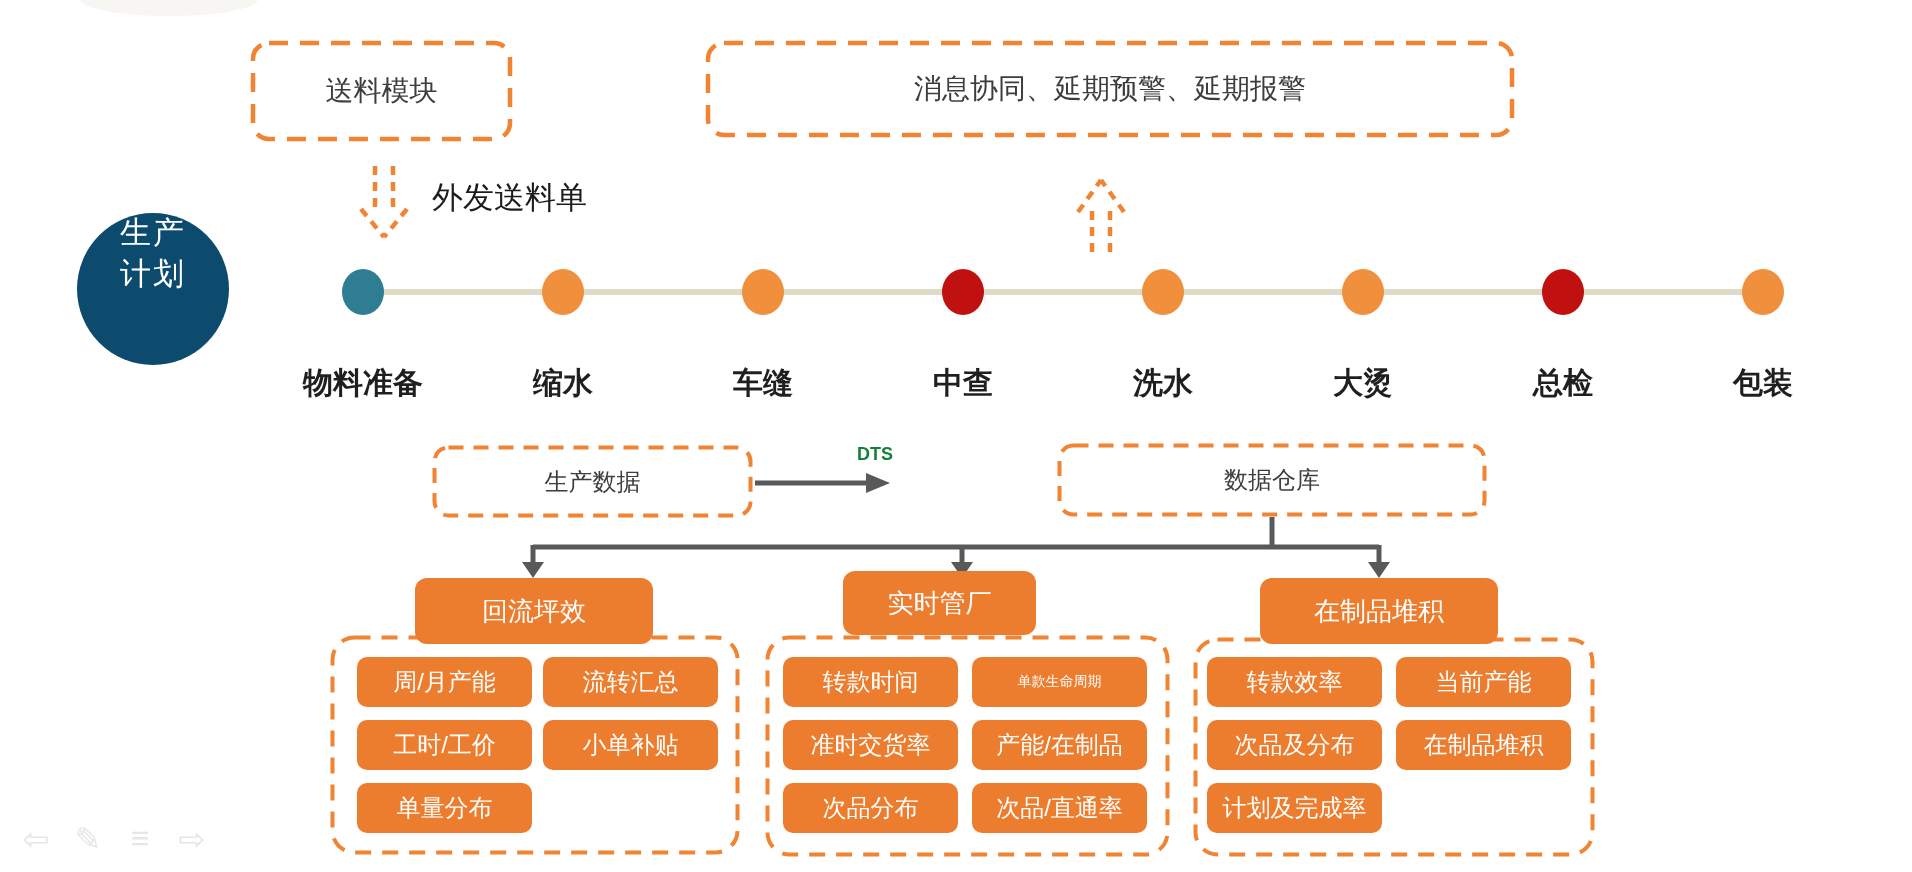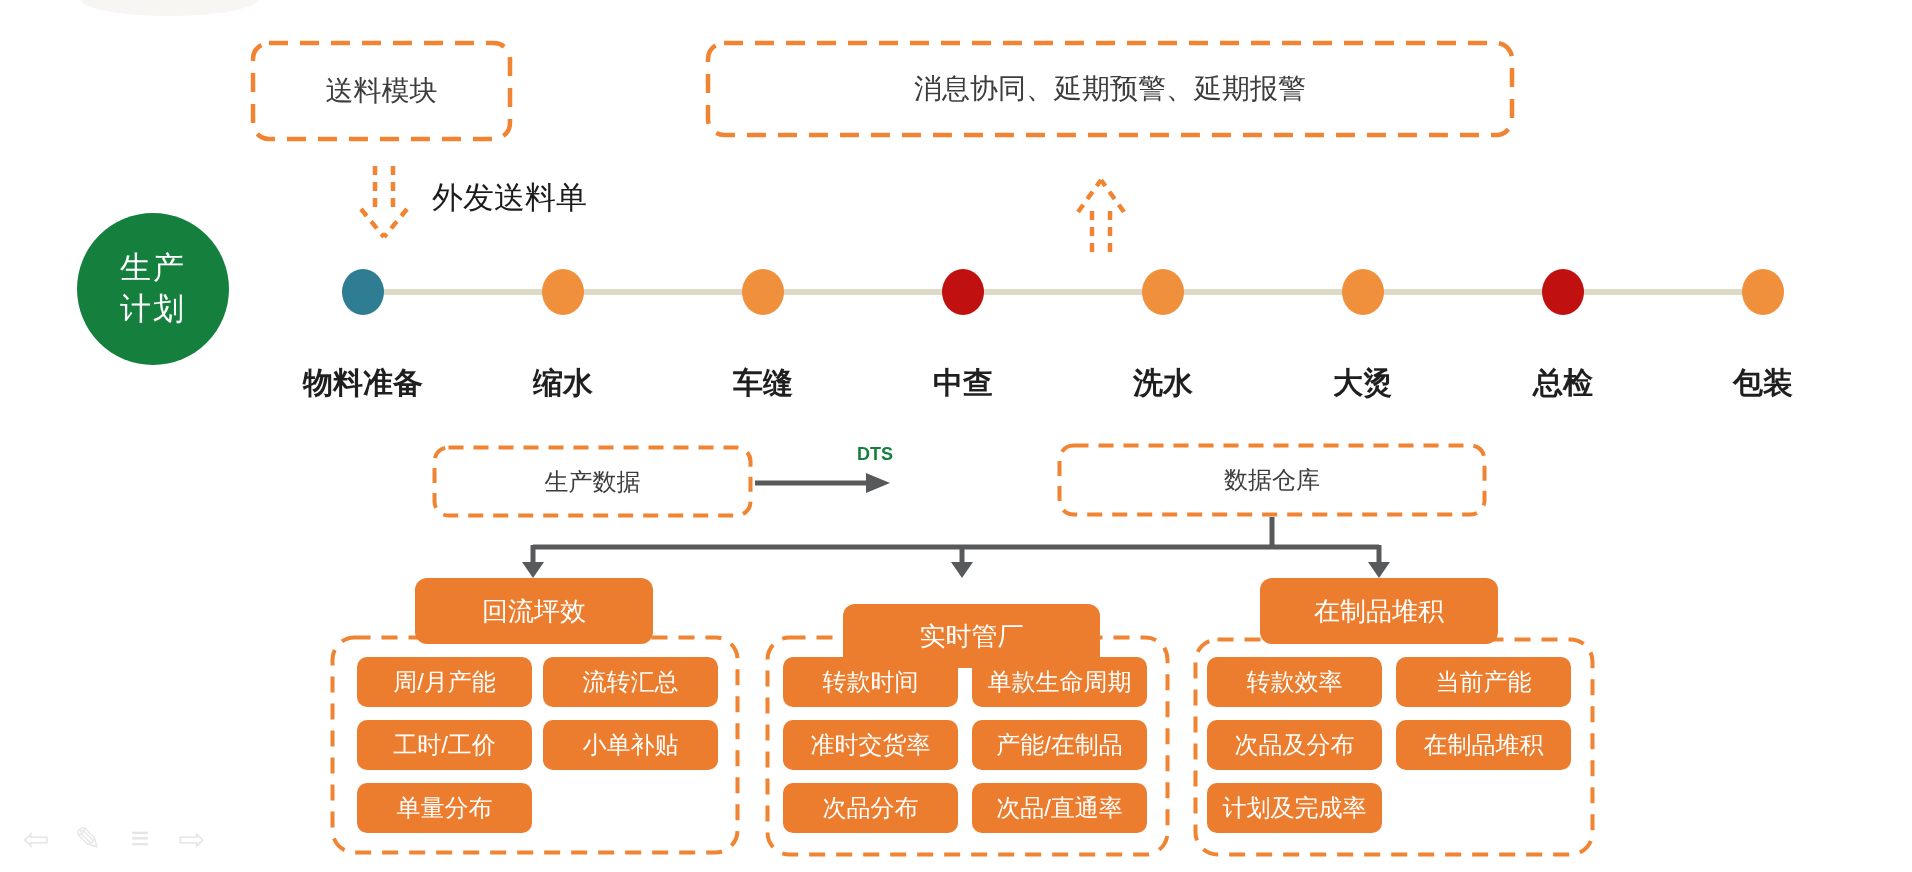--- a/index.html
+++ b/index.html
@@ -16,22 +16,22 @@
   
   .dbox { position:absolute; }
   .dbox svg { position:absolute; left:0; top:0; }
   .dbox .lbl { position:absolute; inset:0; display:flex; align-items:center;
     justify-content:center; color:#3d3d3d; }
   .fs28 { font-size:28px; }
   .fs24 { font-size:24px; }
 
   
   .plan-circle { position:absolute; left:77px; top:213px; width:152px; height:152px;
-    border-radius:50%; background:#15803d; color:#fff; display:flex; flex-direction:column;
-    align-items:center; justify-content:center; font-size:31px; line-height:1.32;
+    border-radius:50%; background:#0c4a6e; color:#fff; display:flex; flex-direction:column;
+    align-items:center; font-size:31px; line-height:1.32;
     letter-spacing:2px; }
 
   
   .tl-line { position:absolute; left:363px; top:289px; width:1404px; height:6px;
     background:#DEDAC6; }
   .dot { position:absolute; top:269px; width:42px; height:46px; border-radius:50%; }
   .dot--teal { background:#2E7D92; }
   .dot--orange { background:#F0903C; }
   .dot--red { background:#C01010; }
   .tl-label { position:absolute; top:363px; width:220px; text-align:center;
@@ -135,31 +135,31 @@
       <rect x="2.5" y="2.5" width="400" height="217" rx="22" fill="none" stroke="#F08433" stroke-width="4" stroke-dasharray="16 11"></rect>
     </svg>
   </div>
   <div class="dbox" style="left:1193px;top:637px;width:402px;height:220px;">
     <svg width="402" height="220">
       <rect x="2.5" y="2.5" width="397" height="215" rx="22" fill="none" stroke="#F08433" stroke-width="4" stroke-dasharray="16 11"></rect>
     </svg>
   </div>
 
   <div class="hdr" style="left:415px;top:578px;width:238px;">回流坪效</div>
-  <div class="hdr" style="left:843px;top:604px;width:257px;height:64px;">实时管厂</div>
+  <div class="hdr" style="left:843px;top:571px;width:193px;height:64px;">实时管厂</div>
   <div class="hdr" style="left:1260px;top:578px;width:238px;">在制品堆积</div>
 
   <div class="pill" style="left:357px;top:657px;">周/月产能</div>
   <div class="pill" style="left:543px;top:657px;">流转汇总</div>
   <div class="pill" style="left:357px;top:720px;">工时/工价</div>
   <div class="pill" style="left:543px;top:720px;">小单补贴</div>
   <div class="pill" style="left:357px;top:783px;">单量分布</div>
 
   <div class="pill" style="left:783px;top:657px;">转款时间</div>
-  <div class="pill" style="left:972px;top:657px;font-size:24px;">单款生命周期</div>
+  <div class="pill" style="left:972px;top:657px;font-size:14px;">单款生命周期</div>
   <div class="pill" style="left:783px;top:720px;">准时交货率</div>
   <div class="pill" style="left:972px;top:720px;">产能/在制品</div>
   <div class="pill" style="left:783px;top:783px;">次品分布</div>
   <div class="pill" style="left:972px;top:783px;">次品/直通率</div>
 
   <div class="pill" style="left:1207px;top:657px;">转款效率</div>
   <div class="pill" style="left:1396px;top:657px;">当前产能</div>
   <div class="pill" style="left:1207px;top:720px;">次品及分布</div>
   <div class="pill" style="left:1396px;top:720px;">在制品堆积</div>
   <div class="pill" style="left:1207px;top:783px;">计划及完成率</div>

